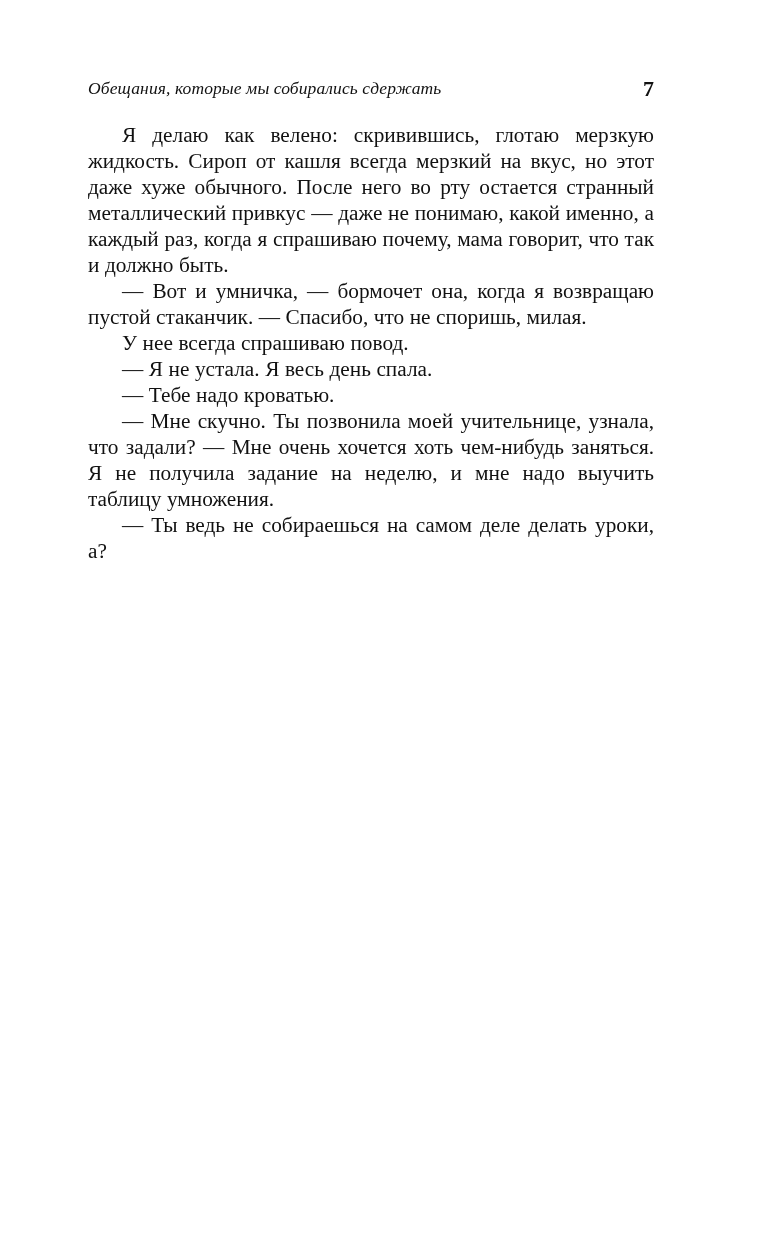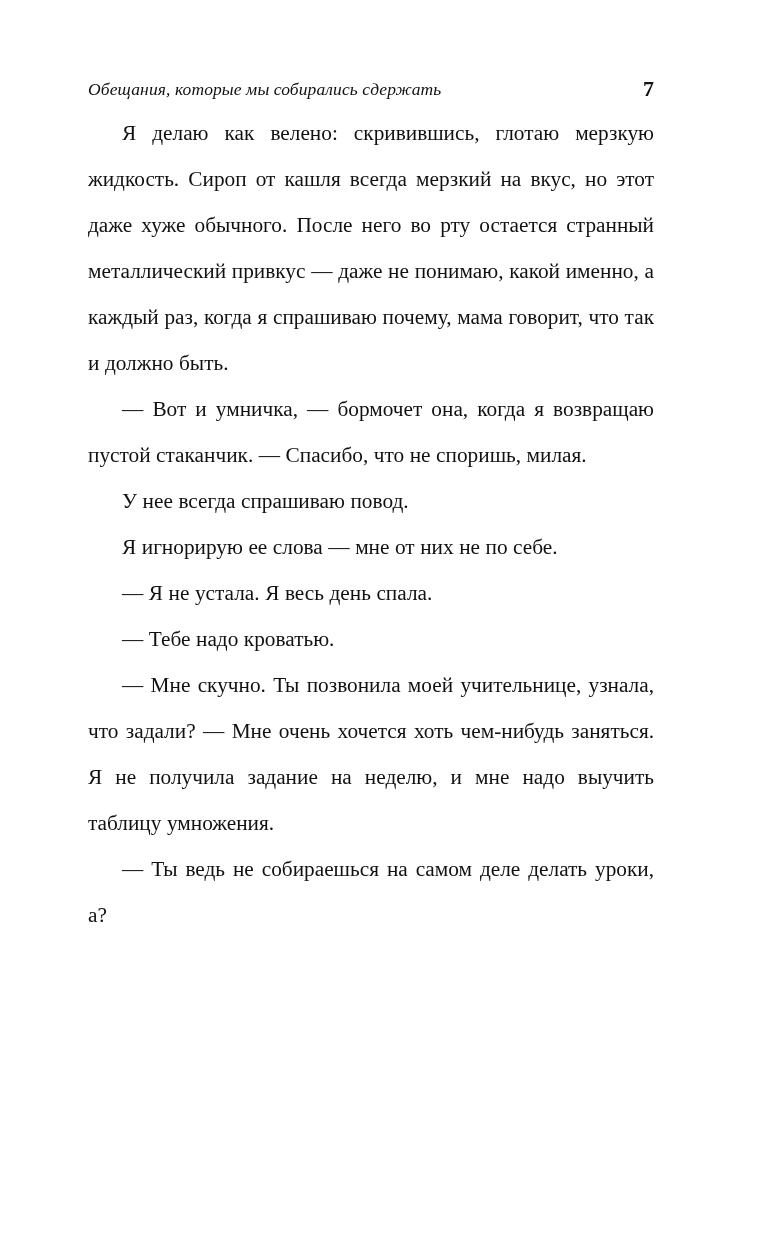--- a/index.html
+++ b/index.html
@@ -22,41 +22,41 @@
     box-sizing: border-box;
   }
   .content {
     position: absolute;
     left: 88px;
     top: 78px;
     width: 566px;
   }
   .running-head {
     display: flex;
-    align-items: center;
+    align-items: flex-start;
     justify-content: space-between;
-    margin-bottom: 10px;
+    margin-bottom: 22px;
   }
   .running-title {
     font-style: italic;
     font-size: 17.5px;
     letter-spacing: 0.1px;
     color: #111111;
     white-space: nowrap;
   }
   .folio {
     font-size: 22px;
     font-weight: bold;
     color: #111111;
     line-height: 1;
   }
   .body-text p {
     margin: 0;
     font-size: 21.3px;
-    line-height: 46px;
+    line-height: 26px;
     text-align: justify;
     text-indent: 34px;
     color: #111111;
     hyphens: manual;
     word-spacing: 0.2px;
   }
   .body-text p.nojust {
     text-align: left;
   }
 </style>
@@ -68,21 +68,20 @@
 
     <div class="running-head">
       <div class="running-title">Обещания, которые мы собирались сдержать</div>
       <div class="folio">7</div>
     </div>
 
     <div class="body-text">
       <p>Я делаю как велено: скривившись, глотаю мерзкую жидкость. Сироп от кашля всегда мерзкий на вкус, но этот даже хуже обычного. После него во рту остается странный металлический привкус — даже не понимаю, какой именно, а каждый раз, когда я спрашиваю почему, мама говорит, что так и должно быть.</p>
       <p>— Вот и умничка, — бормочет она, когда я возвращаю пустой стаканчик. — Спасибо, что не споришь, милая.</p>
       <p class="nojust">У нее всегда спрашиваю повод.</p>
-      <p class="nojust">Я игнорирую ее слова — мне от них не по себе.</p>
       <p class="nojust">— Я не устала. Я весь день спала.</p>
       <p class="nojust">— Тебе надо кроватью.</p>
       <p>— Мне скучно. Ты позвонила моей учительнице, узнала, что задали? — Мне очень хочется хоть чем-нибудь заняться. Я не получила задание на неделю, и мне надо выучить таблицу умножения.</p>
       <p>— Ты ведь не собираешься на самом деле делать уроки, а?</p>
     </div>
 
   </div>
 </div>
 
 </body></html>

